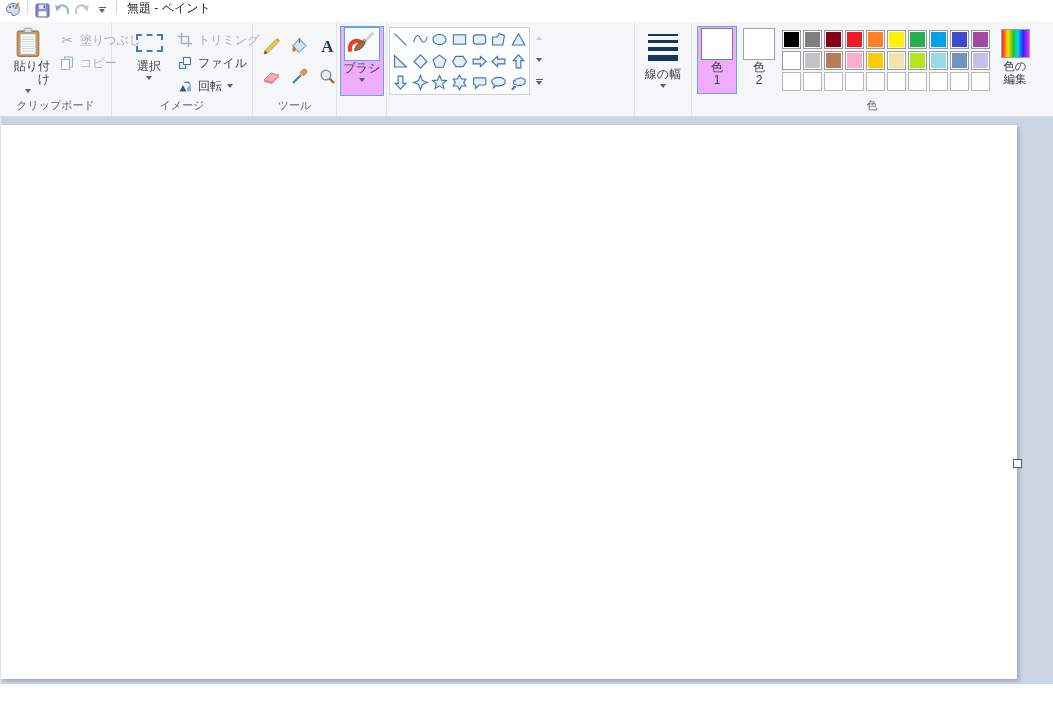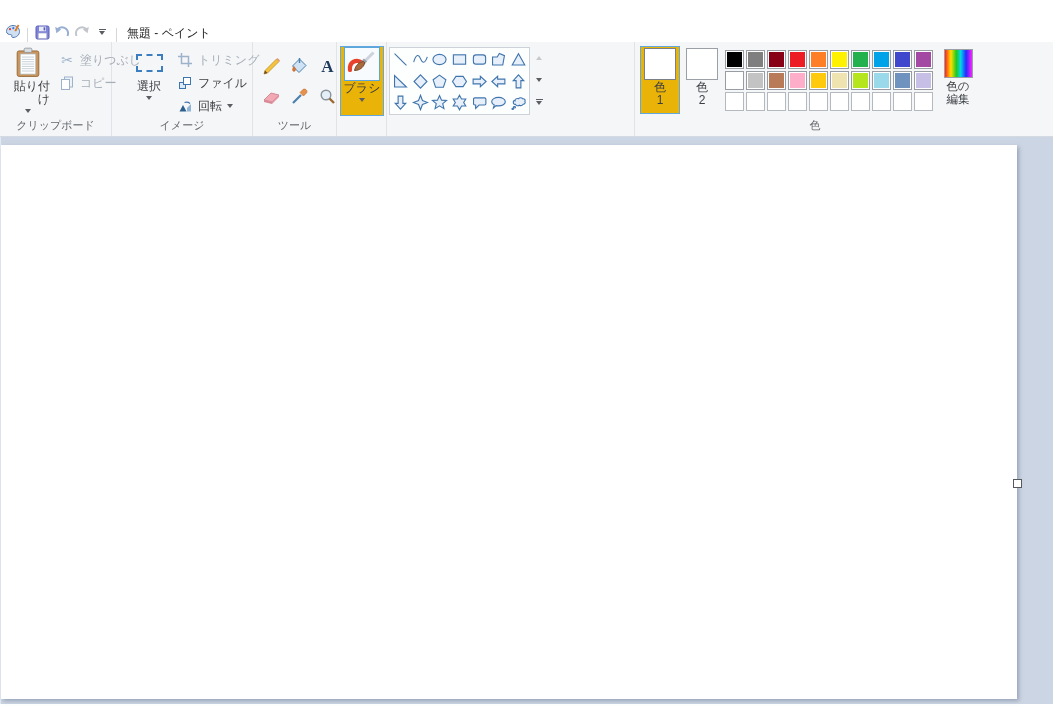--- a/index.html
+++ b/index.html
@@ -1,21 +1,21 @@
 <!DOCTYPE html>
 <html><head>
 <meta charset="utf-8">
 <style>
   * { margin:0; padding:0; box-sizing:border-box; }
   html,body { width:1053px; height:708px; overflow:hidden; }
   body { font-family:"Liberation Sans","DejaVu Sans",sans-serif; font-size:12px; color:#3b3e42; background:#fff; }
   .app { position:relative; width:1053px; height:708px; }
 
   
-  .titlebar { height:22px; background:#fff; display:flex; align-items:flex-end; padding-left:3px;margin-top:20px; }
+  .titlebar { height:22px; background:#fff; display:flex; align-items:flex-start; padding-left:3px; }
   .qat-btn { border:none; background:transparent; height:20px; min-width:20px; display:flex; align-items:center; justify-content:center; cursor:default; }
   .qsep { width:1px; height:14px; background:#d4d7da; margin:0 4px; }
   .win-title { margin-left:6px; font-size:12px; color:#1f1f1f; }
   .qat-custom { display:flex; flex-direction:column; align-items:center; gap:1px; }
   .qat-custom .bar { width:7px; height:1px; background:#5a5e63; }
 
   
   .tabrow { height:23px; display:flex; border-bottom:1px solid #d8dadc; background:#fff; }
   .tab { padding:0 17px; display:flex; align-items:center; font-size:12px; cursor:default; }
   .tab.file { background:#0063b1; color:#fff; }
@@ -27,21 +27,21 @@
   .g-clip{width:112px;} .g-img{width:141px;} .g-tools{width:84px;} .g-brush{width:50px;}
   .g-shapes{width:248px;} .g-size{width:57px;} .g-colors{width:360px; border-right:none;}
   .glabel { position:absolute; bottom:3px; left:0; width:100%; text-align:center; font-size:11px; color:#64686e; }
 
   .bigbtn { position:absolute; top:4px; display:flex; flex-direction:column; align-items:center; justify-content:flex-start; height:68px; border:1px solid transparent; cursor:default; }
   .bigbtn .blbl { font-size:12px; line-height:13px; margin-top:2px; }
   .dar { width:0; height:0; border-left:3px solid transparent; border-right:3px solid transparent; border-top:4px solid #5a5e63; }
   .dar.dis { border-top-color:#aab2bc; }
   .uar { width:0; height:0; border-left:3px solid transparent; border-right:3px solid transparent; border-bottom:4px solid #c6cad0; }
   .bigbtn .dar { margin-top:3px; }
-  .selected-btn { background:#eab308; border:1px solid #62a8dc; }
+  .selected-btn { background:#f0abfc; border:1px solid #62a8dc; }
 
   .smallcol { position:absolute; display:flex; flex-direction:column; gap:3px; }
   .smallbtn { display:flex; align-items:center; gap:5px; height:20px; padding:0 3px; font-size:12px; white-space:nowrap; cursor:default; }
   .smallbtn.disabled { color:#a6aeb8; }
   .icon16 { width:16px; height:16px; display:flex; align-items:center; justify-content:center; flex:none; }
 
   
   .g-clip .bigbtn { left:5px; width:46px;text-align:right; }
   .g-clip .smallcol { left:56px; top:8px; }
   .clip-icon { width:32px; height:38px; }
@@ -400,20 +400,32 @@
         <div class="scrollbtn">
             <span class="dar"></span>
           </div>
         <div class="scrollbtn">
             <span class="bar"></span>
             <span class="dar"></span>
           </div>
       </div>
     </div>
 
+    <div class="group g-size">
+      <div class="bigbtn">
+        <span class="lines">
+            <div class="l1"></div>
+            <div class="l2"></div>
+            <div class="l3"></div>
+            <div class="l4"></div>
+          </span>
+        <span class="blbl">線の幅</span>
+        <span class="dar"></span>
+      </div>
+    </div>
 
     <div class="group g-colors">
       <div class="bigbtn selected-btn colbtn1">
         <span class="swbig"><span class="inner" style="background: rgb(0, 0, 0);"></span></span>
         <span class="collbl"><span>色</span><br><span>1</span></span>
       </div>
       <div class="bigbtn colbtn2">
         <span class="swbig w"><span class="inner" style="background: rgb(255, 255, 255);"></span></span>
         <span class="collbl"><span>色</span><br><span>2</span></span>
       </div>

